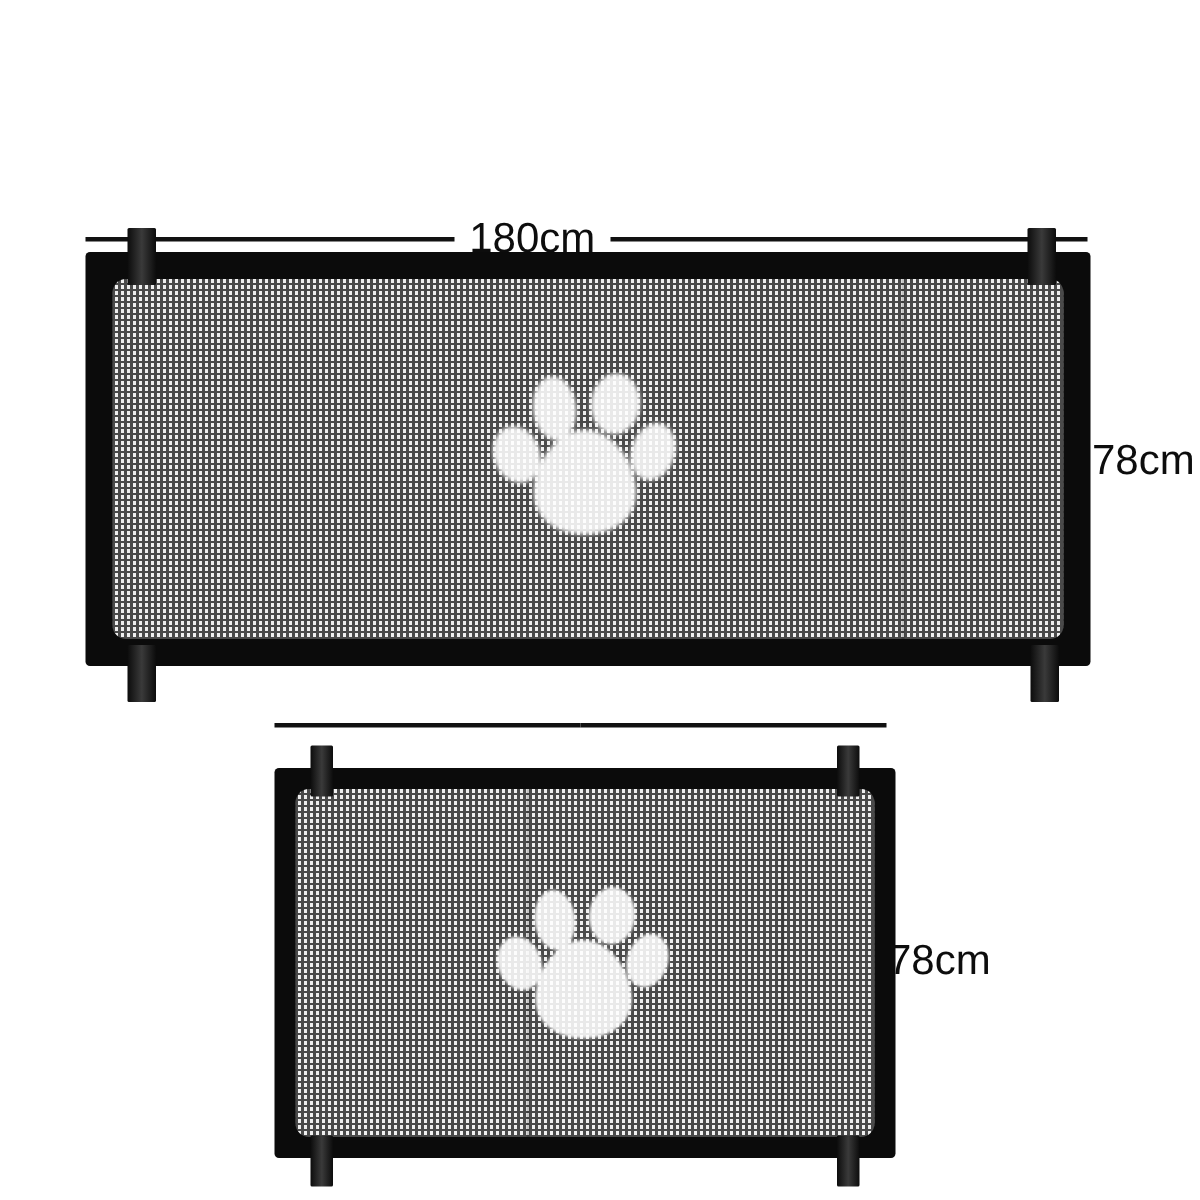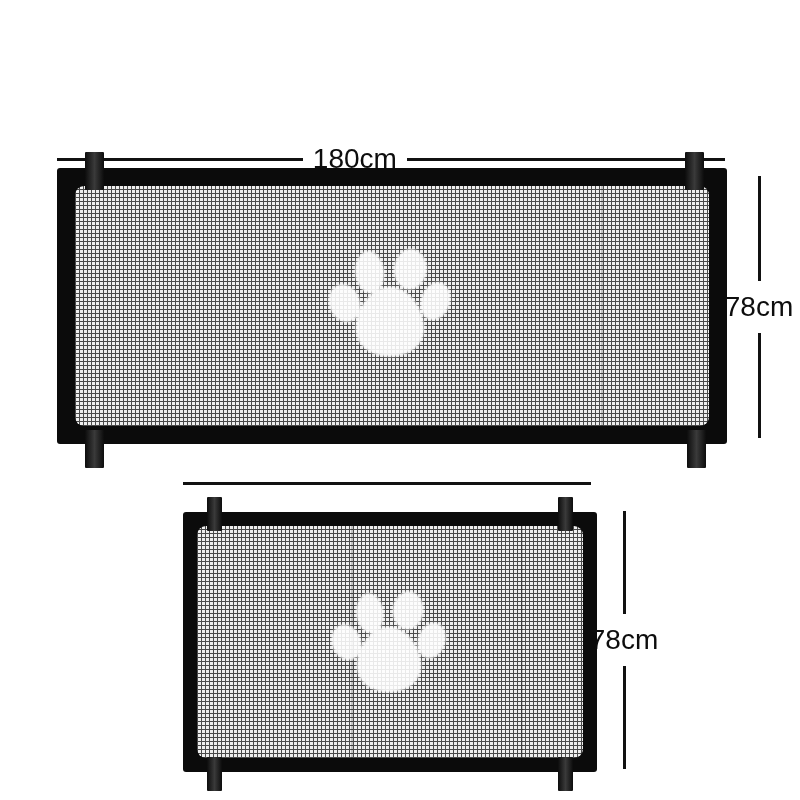--- a/index.html
+++ b/index.html
@@ -16,21 +16,21 @@
   }
   .dim-h .seg{height:3px;background:var(--dimension-line,#111);}
   .dim-h .seg.l{flex-grow:0.85;}
   .dim-h .seg.r{flex-grow:1.1;}
   .dim-h .seg.eq{flex-grow:1;}
   .dim-label{
     font-size:28px;line-height:1;color:#0d0d0d;
     padding:0 10px;white-space:nowrap;letter-spacing:0px;
   }
   .dim-v{
-    position:absolute;display:flex;flex-direction:column;align-items:center;
+    position:absolute;display:flex;flex-direction:row;align-items:center;
   }
   .dim-v .seg{width:3px;flex-grow:1;background:var(--dimension-line,#111);}
   .dim-v .dim-label{padding:12px 0;}
   
   .gate{
     position:absolute;background:var(--frame,#0b0b0b);
     box-sizing:border-box;border-radius:3px;
   }
   .gate-large{padding:18px;}
   .gate-small{padding:14px;}

